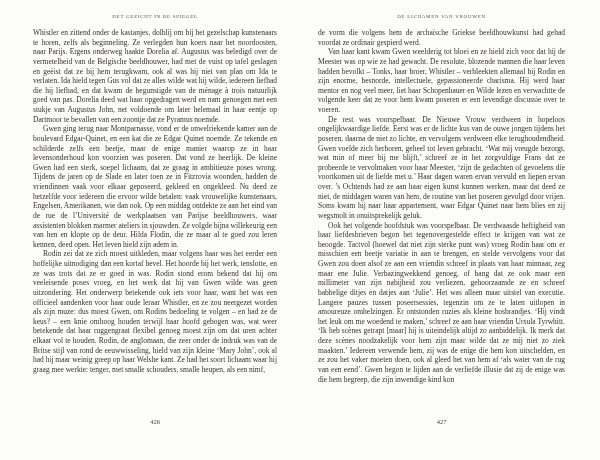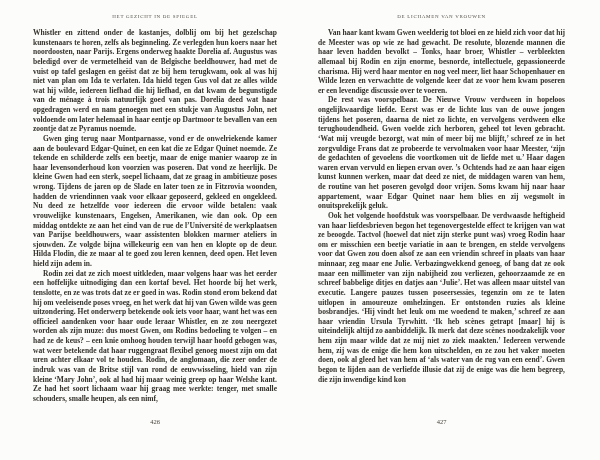--- a/index.html
+++ b/index.html
@@ -45,21 +45,20 @@
     right: 0;
     font-size: 7.5px;
     line-height: 9.62px;
     text-align: justify;
     hyphens: auto;
     -webkit-hyphens: auto;
     word-spacing: -0.1px;
   }
   .para {
     margin: 0;
-    font-weight: bold;
   }
   .para.indent {
     text-indent: 10px;
   }
   .page-number {
     position: absolute;
     top: 418px;
     left: 0;
     right: 0;
     text-align: center;
@@ -78,20 +77,21 @@
         <p class="para">Whistler en zittend onder de kastanjes, dolblij om bij het gezelschap kunstenaars te horen, zelfs als beginneling. Ze verlegden hun koers naar het noordoosten, naar Parijs. Ergens onderweg haakte Dorelia af. Augustus was beledigd over de vermetelheid van de Belgische beeldhouwer, had met de vuist op tafel geslagen en geëist dat ze bij hem terugkwam, ook al was hij niet van plan om Ida te verlaten. Ida hield tegen Gus vol dat ze alles wilde wat hij wilde, iedereen liefhad die hij liefhad, en dat kwam de begunstigde van de ménage à trois natuurlijk goed van pas. Dorelia deed wat haar opgedragen werd en nam genoegen met een stukje van Augustus John, net voldoende om later helemaal in haar eentje op Dartmoor te bevallen van een zoontje dat ze Pyramus noemde.</p>
         <p class="para indent">Gwen ging terug naar Montparnasse, vond er de onwelriekende kamer aan de boulevard Edgar-Quinet, en een kat die ze Edgar Quinet noemde. Ze tekende en schilderde zelfs een beetje, maar de enige manier waarop ze in haar levensonderhoud kon voorzien was poseren. Dat vond ze heerlijk. De kleine Gwen had een sterk, soepel lichaam, dat ze graag in ambitieuze poses wrong. Tijdens de jaren op de Slade en later toen ze in Fitzrovia woonden, hadden de vriendinnen vaak voor elkaar geposeerd, gekleed en ongekleed. Nu deed ze hetzelfde voor iedereen die ervoor wilde betalen: vaak vrouwelijke kunstenaars, Engelsen, Amerikanen, wie dan ook. Op een middag ontdekte ze aan het eind van de rue de l’Université de werkplaatsen van Parijse beeldhouwers, waar assistenten blokken marmer ateliers in sjouwden. Ze volgde bijna willekeurig een van hen en klopte op de deur. Hilda Flodin, die ze maar al te goed zou leren kennen, deed open. Het leven hield zijn adem in.</p>
         <p class="para indent">Rodin zei dat ze zich moest uitkleden, maar volgens haar was het eerder een hoffelijke uitnodiging dan een kortaf bevel. Het hoorde bij het werk, tenslotte, en ze was trots dat ze er goed in was. Rodin stond erom bekend dat hij om veeleisende poses vroeg, en het werk dat hij van Gwen wilde was geen uitzondering. Het onderwerp betekende ook iets voor haar, want het was een officieel aandenken voor haar oude leraar Whistler, en ze zou neergezet worden als zijn muze: dus moest Gwen, om Rodins bedoeling te volgen – en had ze de keus? – een knie omhoog houden terwijl haar hoofd gebogen was, wat weer betekende dat haar ruggengraat flexibel genoeg moest zijn om dat uren achter elkaar vol te houden. Rodin, de anglomaan, die zeer onder de indruk was van de Britse stijl van rond de eeuwwisseling, hield van zijn kleine ‘Mary John’, ook al had hij maar weinig greep op haar Welshe kant. Ze had het soort lichaam waar hij graag mee werkte: tenger, met smalle schouders, smalle heupen, als een nimf,</p>
       </div>
     <div class="page-number">426</div>
   </section>
 
   <section class="page right">
     <div class="running-header">DE LICHAMEN VAN VROUWEN</div>
     <div class="body-text">
+        <p class="para">de vorm die volgens hem de archaïsche Griekse beeldhouwkunst had gehad voordat ze ordinair gespierd werd.</p>
         <p class="para indent">Van haar kant kwam Gwen weelderig tot bloei en ze hield zich voor dat hij de Meester was op wie ze had gewacht. De resolute, blozende mannen die haar leven hadden bevolkt – Tonks, haar broer, Whistler – verbleekten allemaal bij Rodin en zijn enorme, besnorde, intellectuele, gepassioneerde charisma. Hij werd haar mentor en nog veel meer, liet haar Schopenhauer en Wilde lezen en verwachtte de volgende keer dat ze voor hem kwam poseren er een levendige discussie over te voeren.</p>
         <p class="para indent">De rest was voorspelbaar. De Nieuwe Vrouw verdween in hopeloos ongelijkwaardige liefde. Eerst was er de lichte kus van de ouwe jongen tijdens het poseren, daarna de niet zo lichte, en vervolgens verdween elke terughoudendheid. Gwen voelde zich herboren, geheel tot leven gebracht. ‘Wat mij vreugde bezorgt, wat min of meer bij me blijft,’ schreef ze in het zorgvuldige Frans dat ze probeerde te vervolmaken voor haar Meester, ‘zijn de gedachten of gevoelens die voortkomen uit de liefde met u.’ Haar dagen waren ervan vervuld en liepen ervan over. ’s Ochtends had ze aan haar eigen kunst kunnen werken, maar dat deed ze niet, de middagen waren van hem, de routine van het poseren gevolgd door vrijen. Soms kwam hij naar haar appartement, waar Edgar Quinet naar hem blies en zij wegsmolt in onuitsprekelijk geluk.</p>
         <p class="para indent">Ook het volgende hoofdstuk was voorspelbaar. De verdwaasde heftigheid van haar liefdesbrieven begon het tegenovergestelde effect te krijgen van wat ze beoogde. Tactvol (hoewel dat niet zijn sterke punt was) vroeg Rodin haar om er misschien een beetje variatie in aan te brengen, en stelde vervolgens voor dat Gwen zou doen alsof ze aan een vriendin schreef in plaats van haar minnaar, zeg maar ene Julie. Verbazingwekkend genoeg, of bang dat ze ook maar een millimeter van zijn nabijheid zou verliezen, gehoorzaamde ze en schreef babbelige ditjes en datjes aan ‘Julie’. Het was alleen maar uitstel van executie. Langere pauzes tussen poseersessies, tegenzin om ze te laten uitlopen in amoureuze omhelzingen. Er ontstonden ruzies als kleine bosbrandjes. ‘Hij vindt het leuk om me woedend te maken,’ schreef ze aan haar vriendin Ursula Tyrwhitt. ‘Ik heb scènes getrapt [maar] hij is uiteindelijk altijd zo aanbiddelijk. Ik merk dat deze scènes noodzakelijk voor hem zijn maar wilde dat ze mij niet zo ziek maakten.’ Iedereen verwende hem, zij was de enige die hem kon uitschelden, en ze zou het vaker moeten doen, ook al gleed het van hem af ‘als water van de rug van een eend’. Gwen begon te lijden aan de verliefde illusie dat zij de enige was die hem begreep, die zijn inwendige kind kon</p>
       </div>
     <div class="page-number">427</div>
   </section>
 
 </div>
 
 </body></html>

